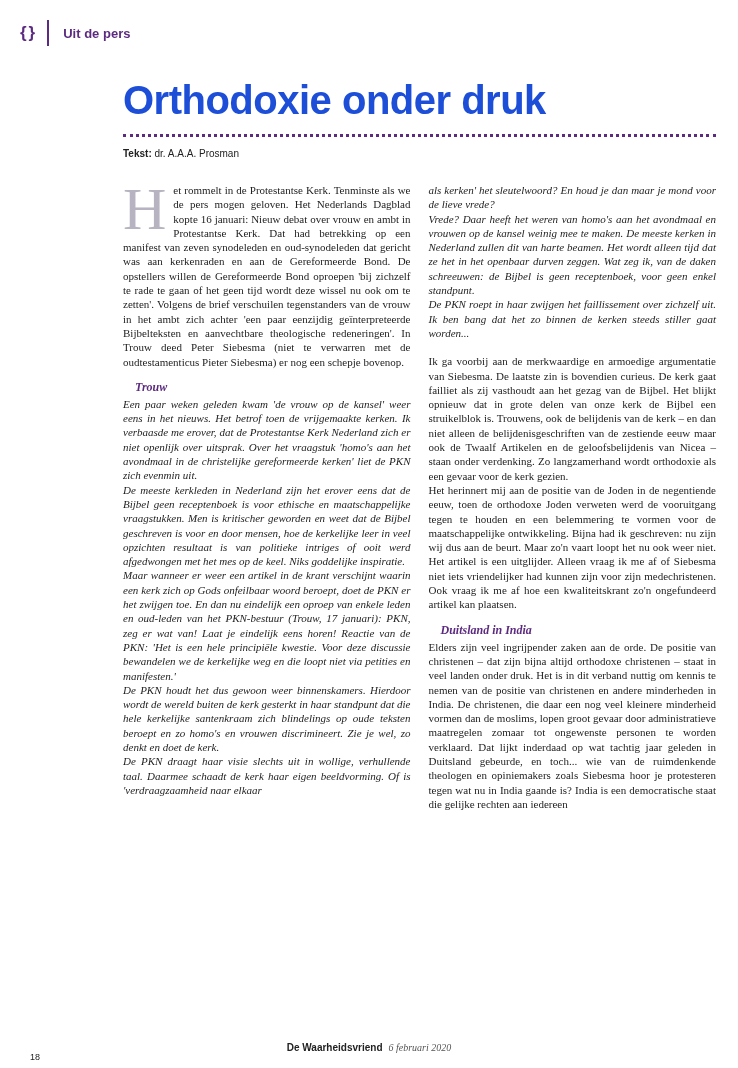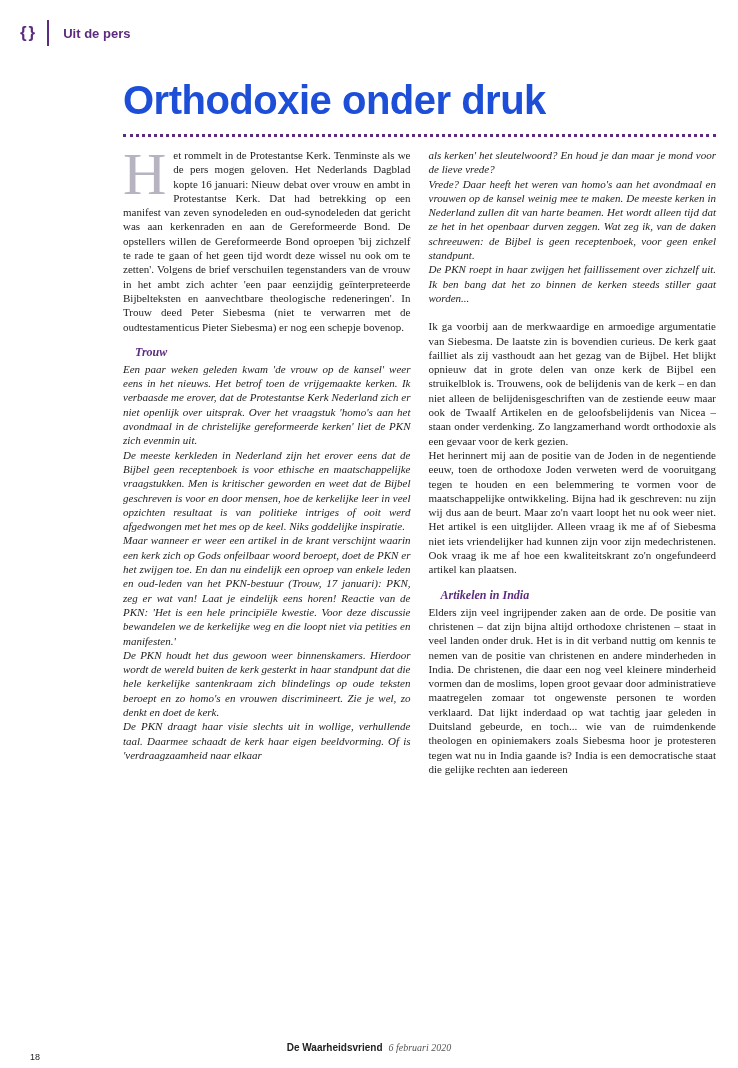--- a/index.html
+++ b/index.html
@@ -134,41 +134,42 @@
 
   <header class="page-header">
     <span class="brand-logo">{}</span>
     <span class="header-divider"></span>
     <span class="section-label">Uit de pers</span>
   </header>
 
   <main class="article">
     <h1 class="article-title">Orthodoxie onder druk</h1>
     <div class="dotted-rule"></div>
+    <p class="byline"><span class="byline-label">Tekst:</span> <span class="byline-author">dr. A.A.A. Prosman</span></p>
 
     <div class="columns">
 
       <div class="col">
         <p class="para roman"><span class="dropcap">H</span><span>et rommelt in de Protestantse Kerk. Tenminste als we de pers mogen geloven. Het Nederlands Dagblad kopte 16 januari: Nieuw debat over vrouw en ambt in Protestantse Kerk. Dat had betrekking op een manifest van zeven synodeleden en oud-synodeleden dat gericht was aan kerkenraden en aan de Gereformeerde Bond. De opstellers willen de Gereformeerde Bond oproepen 'bij zichzelf te rade te gaan of het geen tijd wordt deze wissel nu ook om te zetten'. Volgens de brief verschuilen tegenstanders van de vrouw in het ambt zich achter 'een paar eenzijdig geïnterpreteerde Bijbelteksten en aanvechtbare theologische redeneringen'. In Trouw deed Peter Siebesma (niet te verwarren met de oudtestamenticus Pieter Siebesma) er nog een schepje bovenop.</span></p>
         <h2 class="subhead">Trouw</h2>
         <p class="para italic">Een paar weken geleden kwam 'de vrouw op de kansel' weer eens in het nieuws. Het betrof toen de vrijgemaakte kerken. Ik verbaasde me erover, dat de Protestantse Kerk Nederland zich er niet openlijk over uitsprak. Over het vraagstuk 'homo's aan het avondmaal in de christelijke gereformeerde kerken' liet de PKN zich evenmin uit.</p>
         <p class="para italic">De meeste kerkleden in Nederland zijn het erover eens dat de Bijbel geen receptenboek is voor ethische en maatschappelijke vraagstukken. Men is kritischer geworden en weet dat de Bijbel geschreven is voor en door mensen, hoe de kerkelijke leer in veel opzichten resultaat is van politieke intriges of ooit werd afgedwongen met het mes op de keel. Niks goddelijke inspiratie.</p>
         <p class="para italic">Maar wanneer er weer een artikel in de krant verschijnt waarin een kerk zich op Gods onfeilbaar woord beroept, doet de PKN er het zwijgen toe. En dan nu eindelijk een oproep van enkele leden en oud-leden van het PKN-bestuur (Trouw, 17 januari): PKN, zeg er wat van! Laat je eindelijk eens horen! Reactie van de PKN: 'Het is een hele principiële kwestie. Voor deze discussie bewandelen we de kerkelijke weg en die loopt niet via petities en manifesten.'</p>
         <p class="para italic">De PKN houdt het dus gewoon weer binnenskamers. Hierdoor wordt de wereld buiten de kerk gesterkt in haar standpunt dat die hele kerkelijke santenkraam zich blindelings op oude teksten beroept en zo homo's en vrouwen discrimineert. Zie je wel, zo denkt en doet de kerk.</p>
         <p class="para italic">De PKN draagt haar visie slechts uit in wollige, verhullende taal. Daarmee schaadt de kerk haar eigen beeldvorming. Of is 'verdraagzaamheid naar elkaar</p>
       </div>
 
       <div class="col">
         <p class="para italic">als kerken' het sleutelwoord? En houd je dan maar je mond voor de lieve vrede?</p>
         <p class="para italic">Vrede? Daar heeft het weren van homo's aan het avondmaal en vrouwen op de kansel weinig mee te maken. De meeste kerken in Nederland zullen dit van harte beamen. Het wordt alleen tijd dat ze het in het openbaar durven zeggen. Wat zeg ik, van de daken schreeuwen: de Bijbel is geen receptenboek, voor geen enkel standpunt.</p>
         <p class="para italic">De PKN roept in haar zwijgen het faillissement over zichzelf uit. Ik ben bang dat het zo binnen de kerken steeds stiller gaat worden...</p>
         <div class="para-gap"></div>
         <p class="para roman">Ik ga voorbij aan de merkwaardige en armoedige argumentatie van Siebesma. De laatste zin is bovendien curieus. De kerk gaat failliet als zij vasthoudt aan het gezag van de Bijbel. Het blijkt opnieuw dat in grote delen van onze kerk de Bijbel een struikelblok is. Trouwens, ook de belijdenis van de kerk – en dan niet alleen de belijdenisgeschriften van de zestiende eeuw maar ook de Twaalf Artikelen en de geloofsbelijdenis van Nicea – staan onder verdenking. Zo langzamerhand wordt orthodoxie als een gevaar voor de kerk gezien.</p>
         <p class="para roman">Het herinnert mij aan de positie van de Joden in de negentiende eeuw, toen de orthodoxe Joden verweten werd de vooruitgang tegen te houden en een belemmering te vormen voor de maatschappelijke ontwikkeling. Bijna had ik geschreven: nu zijn wij dus aan de beurt. Maar zo'n vaart loopt het nu ook weer niet. Het artikel is een uitglijder. Alleen vraag ik me af of Siebesma niet iets vriendelijker had kunnen zijn voor zijn medechristenen. Ook vraag ik me af hoe een kwaliteitskrant zo'n ongefundeerd artikel kan plaatsen.</p>
-        <h2 class="subhead">Artikelen in India</h2>
+        <h2 class="subhead">Duitsland in India</h2>
         <p class="para roman">Elders zijn veel ingrijpender zaken aan de orde. De positie van christenen – dat zijn bijna altijd orthodoxe christenen – staat in veel landen onder druk. Het is in dit verband nuttig om kennis te nemen van de positie van christenen en andere minderheden in India. De christenen, die daar een nog veel kleinere minderheid vormen dan de moslims, lopen groot gevaar door administratieve maatregelen zomaar tot ongewenste personen te worden verklaard. Dat lijkt inderdaad op wat tachtig jaar geleden in Duitsland gebeurde, en toch... wie van de ruimdenkende theologen en opiniemakers zoals Siebesma hoor je protesteren tegen wat nu in India gaande is? India is een democratische staat die gelijke rechten aan iedereen</p>
       </div>
 
     </div>
   </main>
 
   <footer class="page-footer">
     <span class="footer-page-number">18</span>
     <div class="footer-center">
       <span class="footer-publication">De Waarheidsvriend</span><span class="footer-date">6 februari 2020</span>

